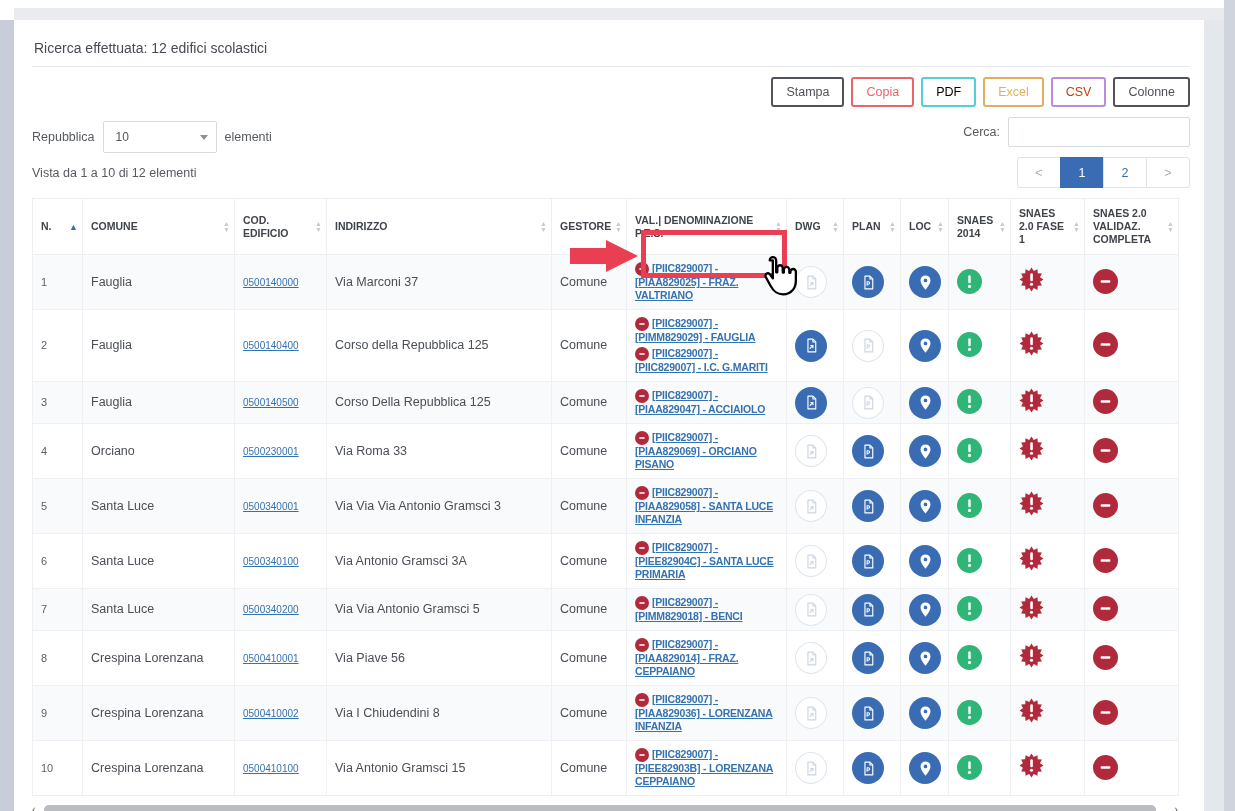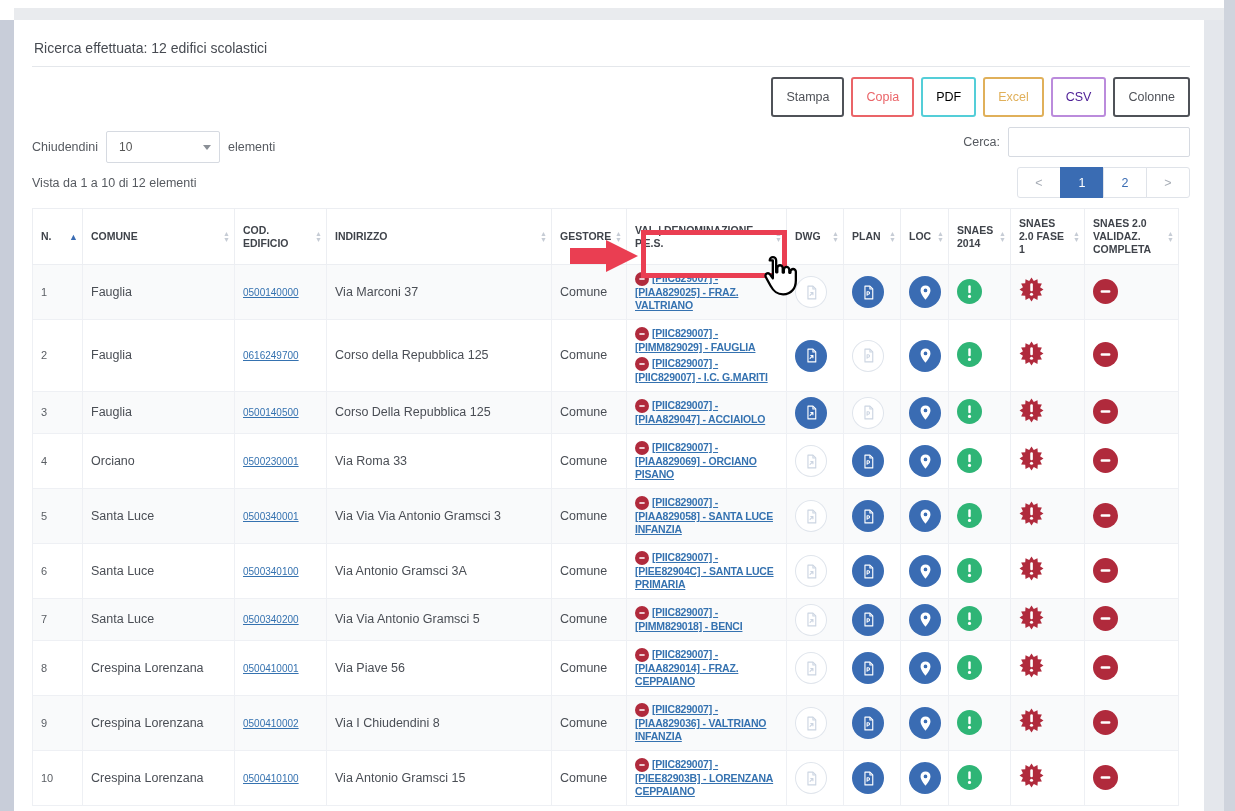--- a/index.html
+++ b/index.html
@@ -15,21 +15,21 @@
   .right-band{position:absolute;right:11px;top:20px;width:30px;bottom:0;background:#e4e7ec;}
   .right-edge{position:absolute;right:0;top:0;width:11px;bottom:0;background:#cfd4dd;}
 
   .content{position:absolute;left:14px;top:20px;width:1190px;}
 
   .card{background:#fff;padding:12px 14px 10px 18px;box-sizing:border-box;}
   .page-title{font-size:14px;color:#474b52;padding:8px 0 10px 2px;}
   .title-rule{border:none;border-top:1px solid #e4e7eb;margin:0 0 10px 0;}
 
   .export-row{display:flex;justify-content:flex-end;gap:7px;margin:4px 0 10px 0;}
-  .exp-btn{background:#fff;border:2px solid #555;border-radius:3px;height:40px;
+  .exp-btn{background:#fff;border:2px solid #555;border-radius:3px;height:30px;
     padding:0 13px;font-size:12.5px;font-family:inherit;cursor:pointer;}
 
   .ctrl-row{display:flex;justify-content:space-between;align-items:flex-start;margin:2px 0 4px 0;}
   .length-ctrl{font-size:12.5px;color:#565a60;display:flex;align-items:center;gap:8px;margin-top:4px;}
   .select-box{width:92px;height:30px;border:1px solid #d6dae1;border-radius:2px;display:inline-flex;
     align-items:center;justify-content:space-between;padding:0 8px 0 12px;background:#fff;cursor:pointer;}
   .select-box .val{font-size:12px;color:#555;}
   .caret-down{width:0;height:0;border-left:4px solid transparent;border-right:4px solid transparent;
     border-top:5px solid #8a8f96;}
   .search-ctrl{font-size:12.5px;color:#565a60;display:flex;align-items:center;gap:8px;}
@@ -136,27 +136,27 @@
 <div class="content">
   <div class="card">
     <div class="page-title">Ricerca effettuata: 12 edifici scolastici</div>
     <hr class="title-rule">
 
     <div class="export-row">
         <button class="exp-btn" style="color: rgb(79, 82, 88); border-color: rgb(79, 82, 88);">Stampa</button>
         <button class="exp-btn" style="color: rgb(234, 100, 104); border-color: rgb(234, 100, 104);">Copia</button>
         <button class="exp-btn" style="color: #000000; border-color: rgb(84, 206, 216);">PDF</button>
         <button class="exp-btn" style="color: rgb(224, 176, 90); border-color: rgb(224, 176, 90); text-align: center;">Excel</button>
-        <button class="exp-btn" style="color: #4c1d95; border-color: rgb(187, 139, 220);">CSV</button>
+        <button class="exp-btn" style="color: #c2410c; border-color: rgb(187, 139, 220);">CSV</button>
         <button class="exp-btn" style="color: rgb(79, 82, 88); border-color: rgb(79, 82, 88);">Colonne</button>
       </div>
 
     <div class="ctrl-row">
       <div class="length-ctrl">
-        <span>Chiudendini</span>
+        <span>Repubblica</span>
         <span class="select-box">
           <span class="val">10</span>
           <span class="caret-down"></span>
         </span>
         <span>elementi</span>
       </div>
       <div class="search-ctrl">
         <label>Cerca:</label>
         <input class="search-input" value="" style="">
       </div>
@@ -277,21 +277,21 @@
               </span></td>
             <td class="icon-cell"><span class="sicon circle red">
                 <svg viewBox="0 0 24 24">
                   <use href="#sym-minus"></use>
                 </svg>
               </span></td>
           </tr>
           <tr>
             <td class="num">2</td>
             <td>Fauglia</td>
-            <td><a class="cod-link" href="#">0616249700</a></td>
+            <td><a class="cod-link" href="#">0500140400</a></td>
             <td>Corso della Repubblica 125</td>
             <td>Comune</td>
             <td>
               <div class="pes-item"><span class="mini-minus">
                   <svg viewBox="0 0 24 24">
                     <use href="#sym-minus"></use>
                   </svg>
                 </span><a href="#">[PIIC829007] - [PIMM829029] - FAUGLIA</a></div>
               <div class="pes-item"><span class="mini-minus">
                   <svg viewBox="0 0 24 24">
@@ -598,21 +598,21 @@
             <td class="num">9</td>
             <td>Crespina Lorenzana</td>
             <td><a class="cod-link" href="#">0500410002</a></td>
             <td>Via I Chiudendini 8</td>
             <td>Comune</td>
             <td>
               <div class="pes-item"><span class="mini-minus">
                   <svg viewBox="0 0 24 24">
                     <use href="#sym-minus"></use>
                   </svg>
-                </span><a href="#">[PIIC829007] - [PIAA829036] - VALTRIANO INFANZIA</a></div>
+                </span><a href="#">[PIIC829007] - [PIAA829036] - LORENZANA INFANZIA</a></div>
             </td>
             <td class="icon-cell"><span class="cicon off">
                 <svg viewBox="0 0 24 24">
                   <use href="#sym-file-dwg"></use>
                 </svg>
               </span></td>
             <td class="icon-cell"><span class="cicon on">
                 <svg viewBox="0 0 24 24">
                   <use href="#sym-file-plan"></use>
                 </svg>

